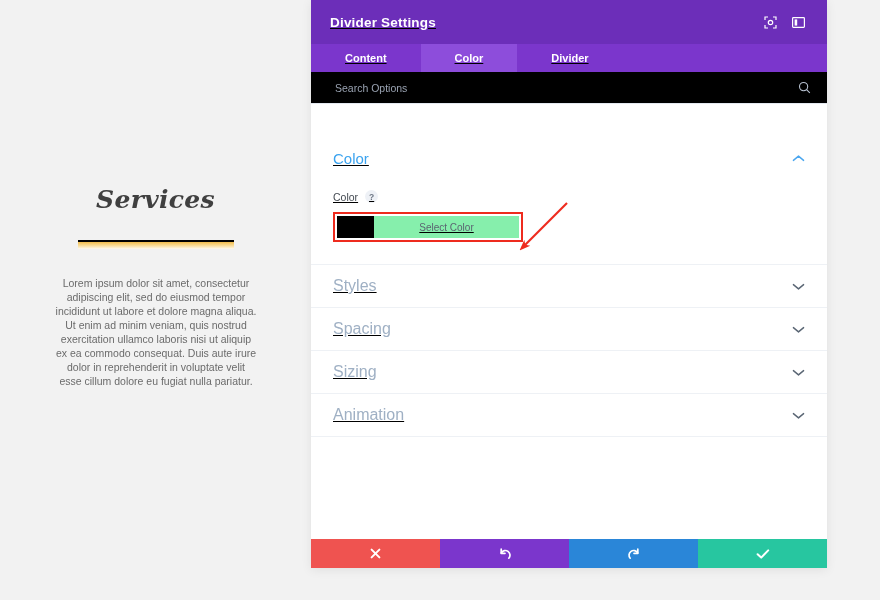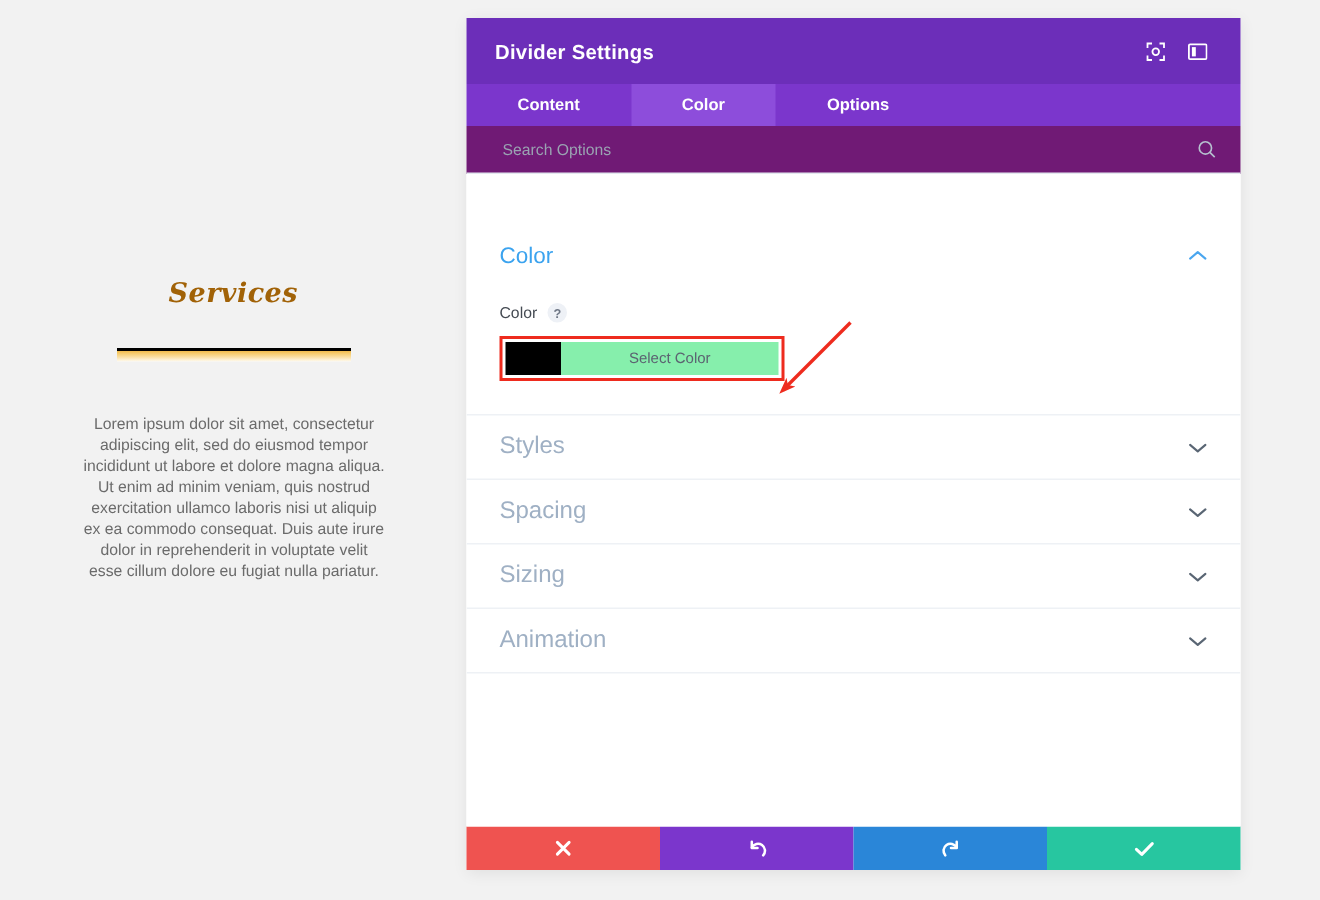--- a/index.html
+++ b/index.html
@@ -24,22 +24,22 @@
   #services-block {
     position: absolute;
     left: 0; top: 185px;
     width: 311px;
     text-align: center;
   }
   #services-title {
     font-family: "DejaVu Serif", serif;
     font-style: italic;
     font-weight: 700;
-    font-size: 18px;
-    color: #a16207;
+    font-size: 25px;
+    color: #404040;
     letter-spacing: 0.3px;
     margin: 0;
   }
   #divider-module {
     width: 156px;
     height: 9px;
     margin: 26px auto 0 auto;
     background: linear-gradient(to bottom,
         #f5c14e 0%, #f0b53b 14%, #f6cd72 42%,
         #fadfa1 66%, #fdf1d4 88%, #fefaf0 100%);
@@ -59,26 +59,27 @@
     margin: 0;
     text-align: center;
     font-size: 10.5px;
     line-height: 14px;
     color: #6b6b6b;
   }
 
   
   #settings-modal {
     position: absolute;
-    left: 311px; top: 12px;
+    left: 311px; top: 0;
     width: 516px; height: 568px;
     background: #ffffff;
     box-shadow: 0 2px 10px rgba(0,0,0,0.08);
     display: flex;
     flex-direction: column;
+    text-decoration: underline;
   }
 
   
   #modal-header {
     height: 44px;
     background: #6c2eb9;
     display: flex;
     align-items: center;
     padding: 0 18px 0 19px;
     flex: 0 0 auto;
@@ -116,21 +117,21 @@
     font-weight: 700;
     color: #ffffff;
     cursor: pointer;
     white-space: nowrap;
   }
   .tab.active { background: #8d4ddb; }
 
   
   #search-row {
     height: 32px;
-    background: #701a75;
+    background: #000000;
     border-bottom: 1px solid #e3e8ef;
     display: flex;
     align-items: center;
     padding: 0 16px 0 22px;
     flex: 0 0 auto;
   }
   #search-input {
     flex: 1 1 auto;
     border: none;
     outline: none;
@@ -300,21 +301,21 @@
       <svg width="13" height="13" viewBox="0 0 13 13">
         <rect x="0.6" y="1.6" width="11.8" height="9.8" rx="0.8" fill="none" stroke="#ffffff" stroke-width="1.2"></rect>
         <rect x="2.6" y="3.4" width="2.6" height="6.2" fill="#ffffff"></rect>
       </svg>
     </div>
   </div>
 
   <div id="modal-tabs">
     <div class="tab">Content</div>
     <div class="tab active">Color</div>
-    <div class="tab">Options</div>
+    <div class="tab">Divider</div>
   </div>
 
   <div id="search-row">
     <input id="search-input" type="text" placeholder="Search Options" style="">
     <span id="search-icon">
       <svg width="13" height="13" viewBox="0 0 13 13">
         <circle cx="5.6" cy="5.6" r="4.1" fill="none" stroke="#b6c0cf" stroke-width="1.1"></circle>
         <line x1="8.6" y1="8.6" x2="11.8" y2="11.8" stroke="#b6c0cf" stroke-width="1.1"></line>
       </svg>
     </span>

